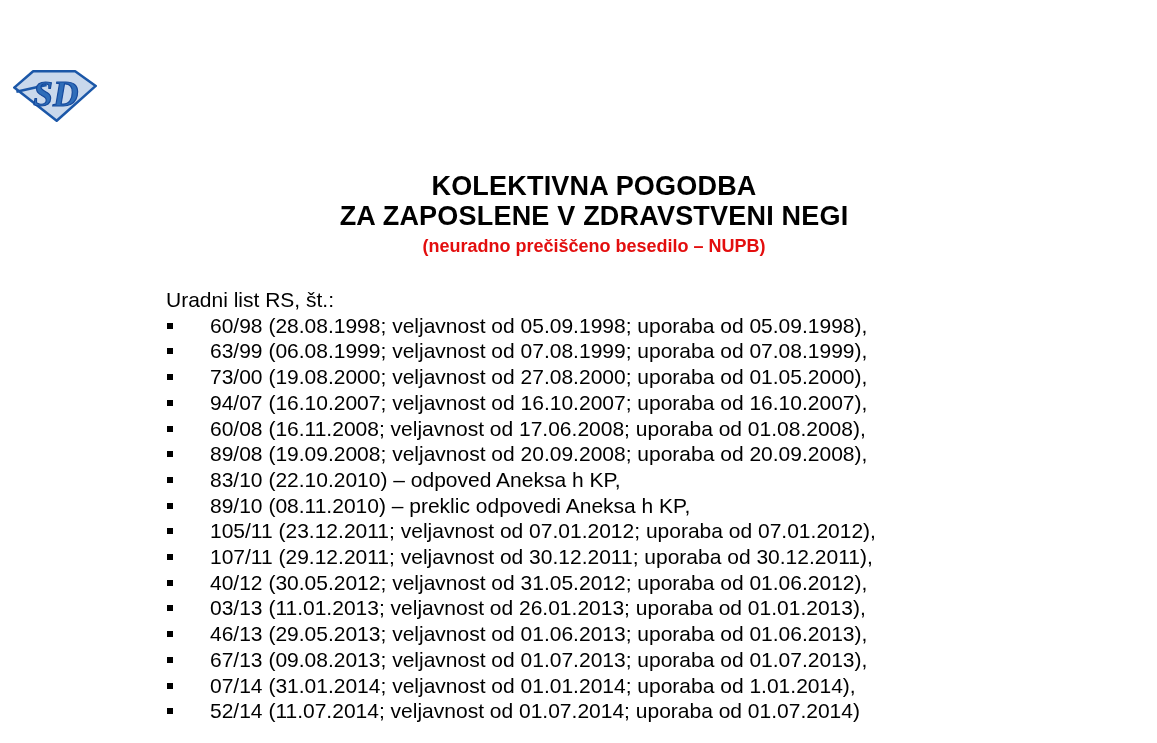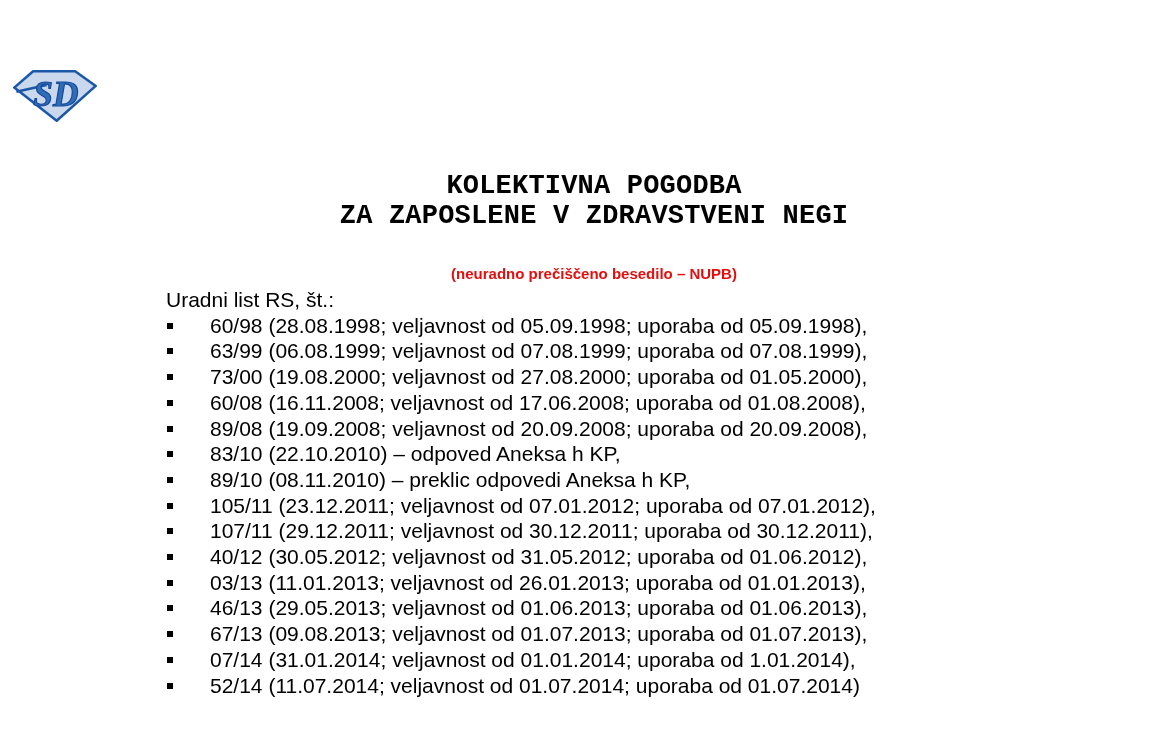--- a/index.html
+++ b/index.html
@@ -27,28 +27,26 @@
     left: 166px; top: 171px;
     width: 856px;
     text-align: center;
   }
   .title-line {
     font-size: 27px;
     font-weight: bold;
     line-height: 30px;
     letter-spacing: 0.2px;
     white-space: nowrap;
-    font-family: Liberation Mono, monospace;
   }
   .subtitle-line {
-    font-size: 15px;
+    font-size: 18px;
     font-weight: bold;
     line-height: 30px;
     white-space: nowrap;
-    margin-top: 28px;
   }
   .body-block {
     position: absolute;
     left: 166px; top: 287px;
     width: 900px;
     font-size: 21px;
     line-height: 25.7px;
   }
   .intro { white-space: nowrap; }
   ul.gazette-list {
@@ -99,20 +97,24 @@
         <li>
           <span class="bullet"></span>
           <span>63/99 (06.08.1999; veljavnost od 07.08.1999; uporaba od 07.08.1999),</span>
         </li>
         <li>
           <span class="bullet"></span>
           <span>73/00 (19.08.2000; veljavnost od 27.08.2000; uporaba od 01.05.2000),</span>
         </li>
         <li>
           <span class="bullet"></span>
+          <span>94/07 (16.10.2007; veljavnost od 16.10.2007; uporaba od 16.10.2007),</span>
+        </li>
+        <li>
+          <span class="bullet"></span>
           <span>60/08 (16.11.2008; veljavnost od 17.06.2008; uporaba od 01.08.2008),</span>
         </li>
         <li>
           <span class="bullet"></span>
           <span>89/08 (19.09.2008; veljavnost od 20.09.2008; uporaba od 20.09.2008),</span>
         </li>
         <li>
           <span class="bullet"></span>
           <span>83/10 (22.10.2010) – odpoved Aneksa h KP,</span>
         </li>

